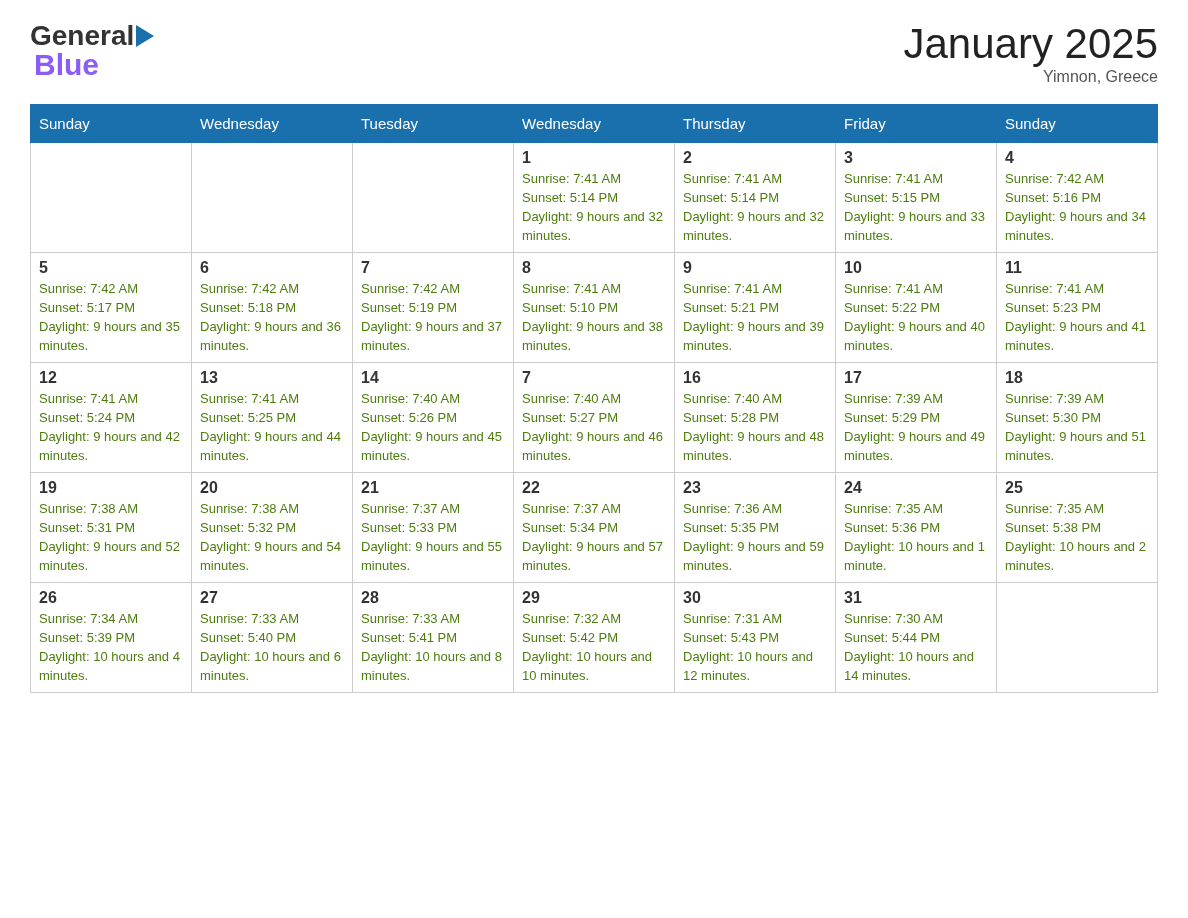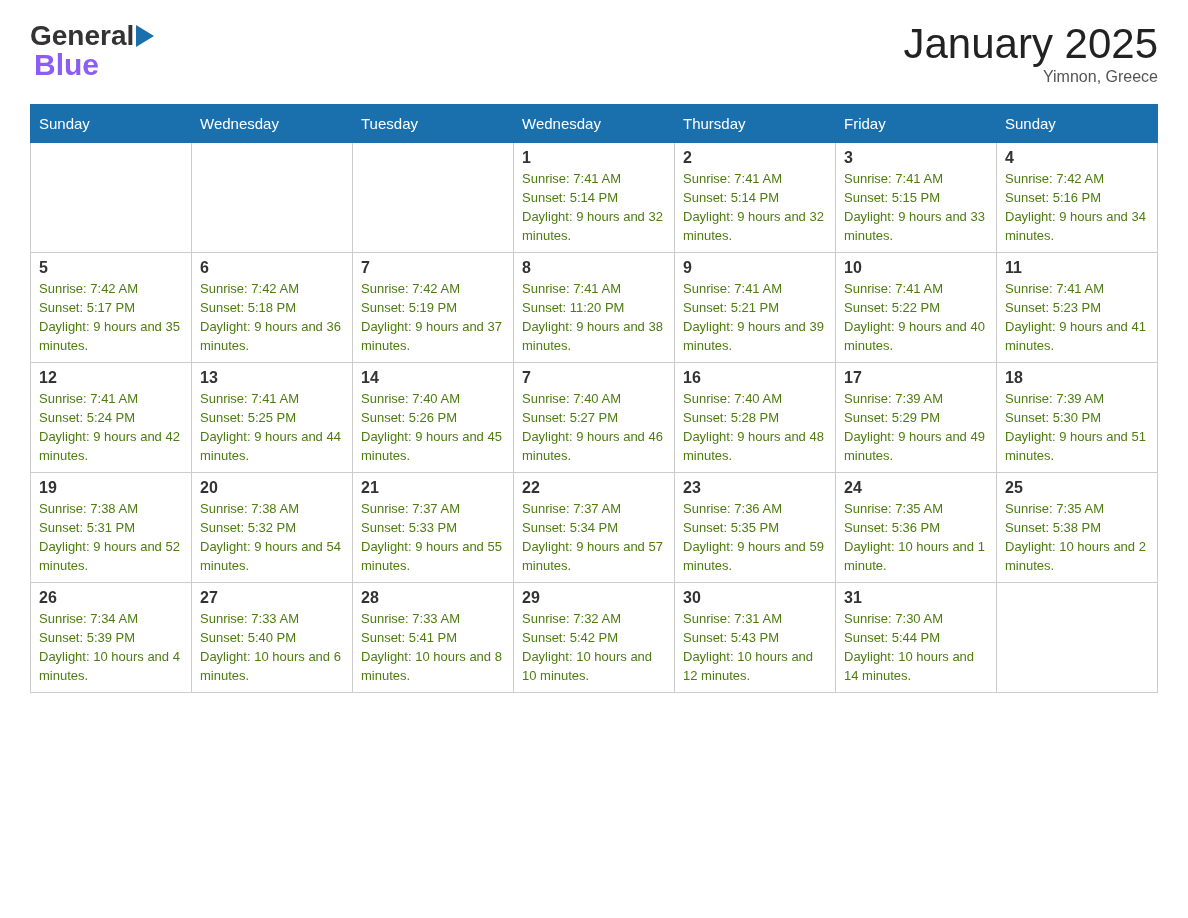--- a/index.html
+++ b/index.html
@@ -177,21 +177,21 @@
         <td>
           <span class="day-num">7</span>
           <div class="day-info">Sunrise: 7:42 AM
 Sunset: 5:19 PM
 Daylight: 9 hours
 and 37 minutes.</div>
         </td>
         <td>
           <span class="day-num">8</span>
           <div class="day-info">Sunrise: 7:41 AM
-Sunset: 11:20 PM
+Sunset: 5:10 PM
 Daylight: 9 hours
 and 38 minutes.</div>
         </td>
         <td>
           <span class="day-num">9</span>
           <div class="day-info">Sunrise: 7:41 AM
 Sunset: 5:21 PM
 Daylight: 9 hours
 and 39 minutes.</div>
         </td>

